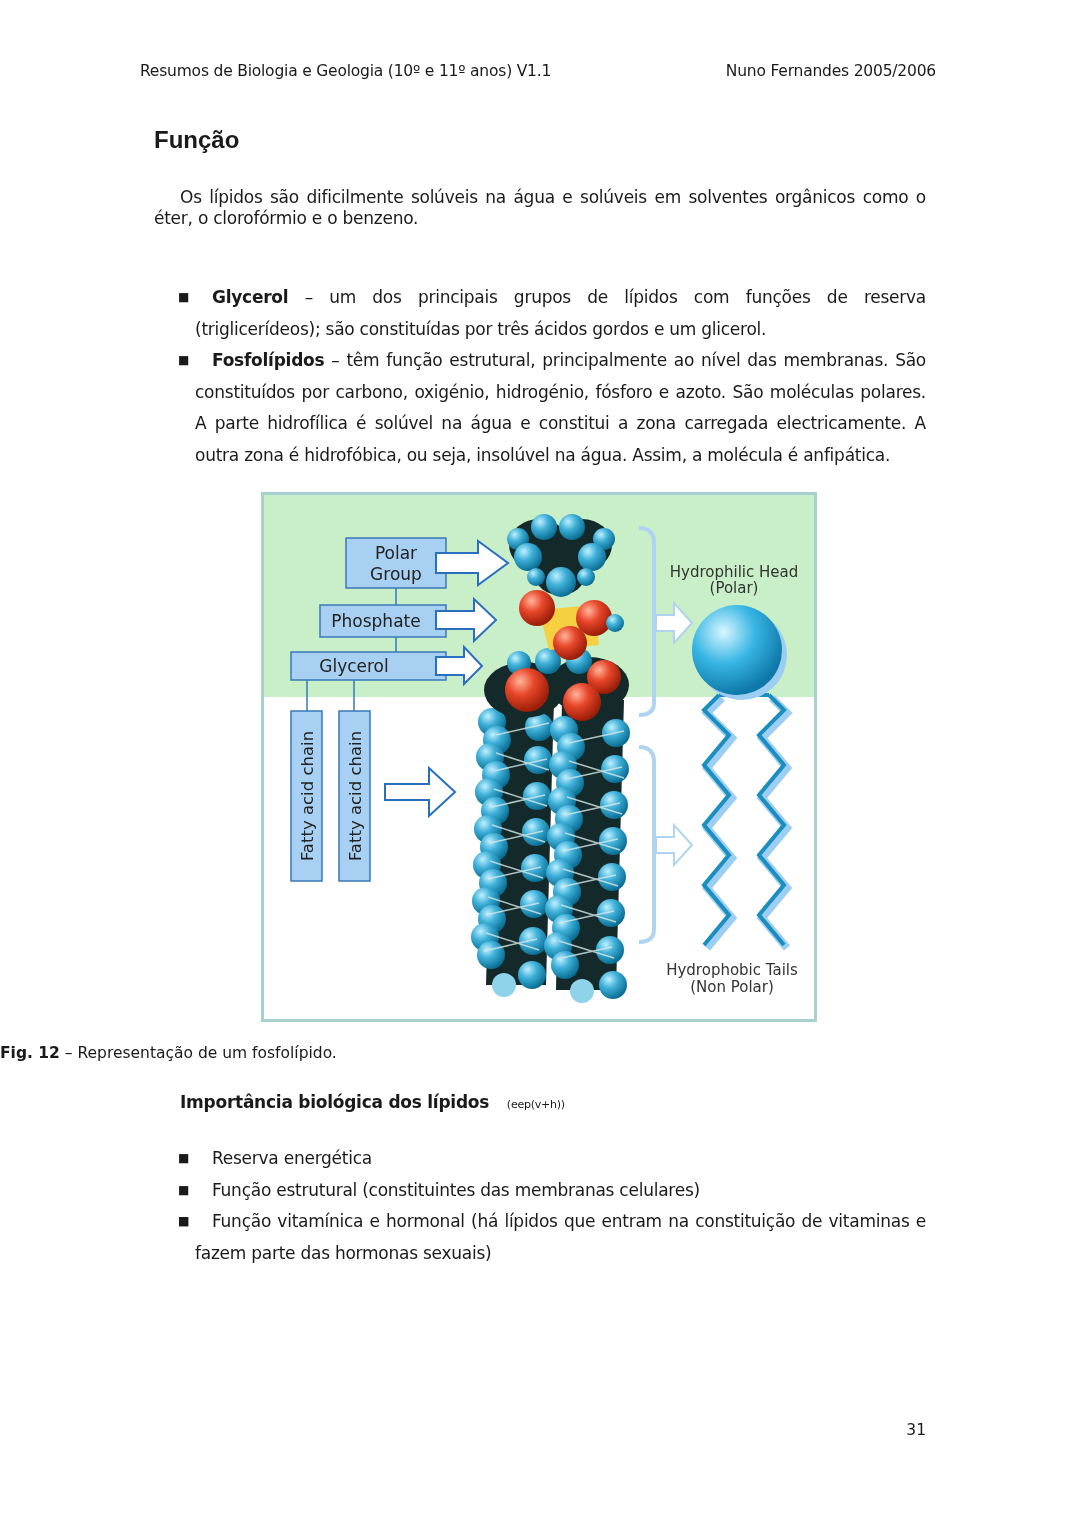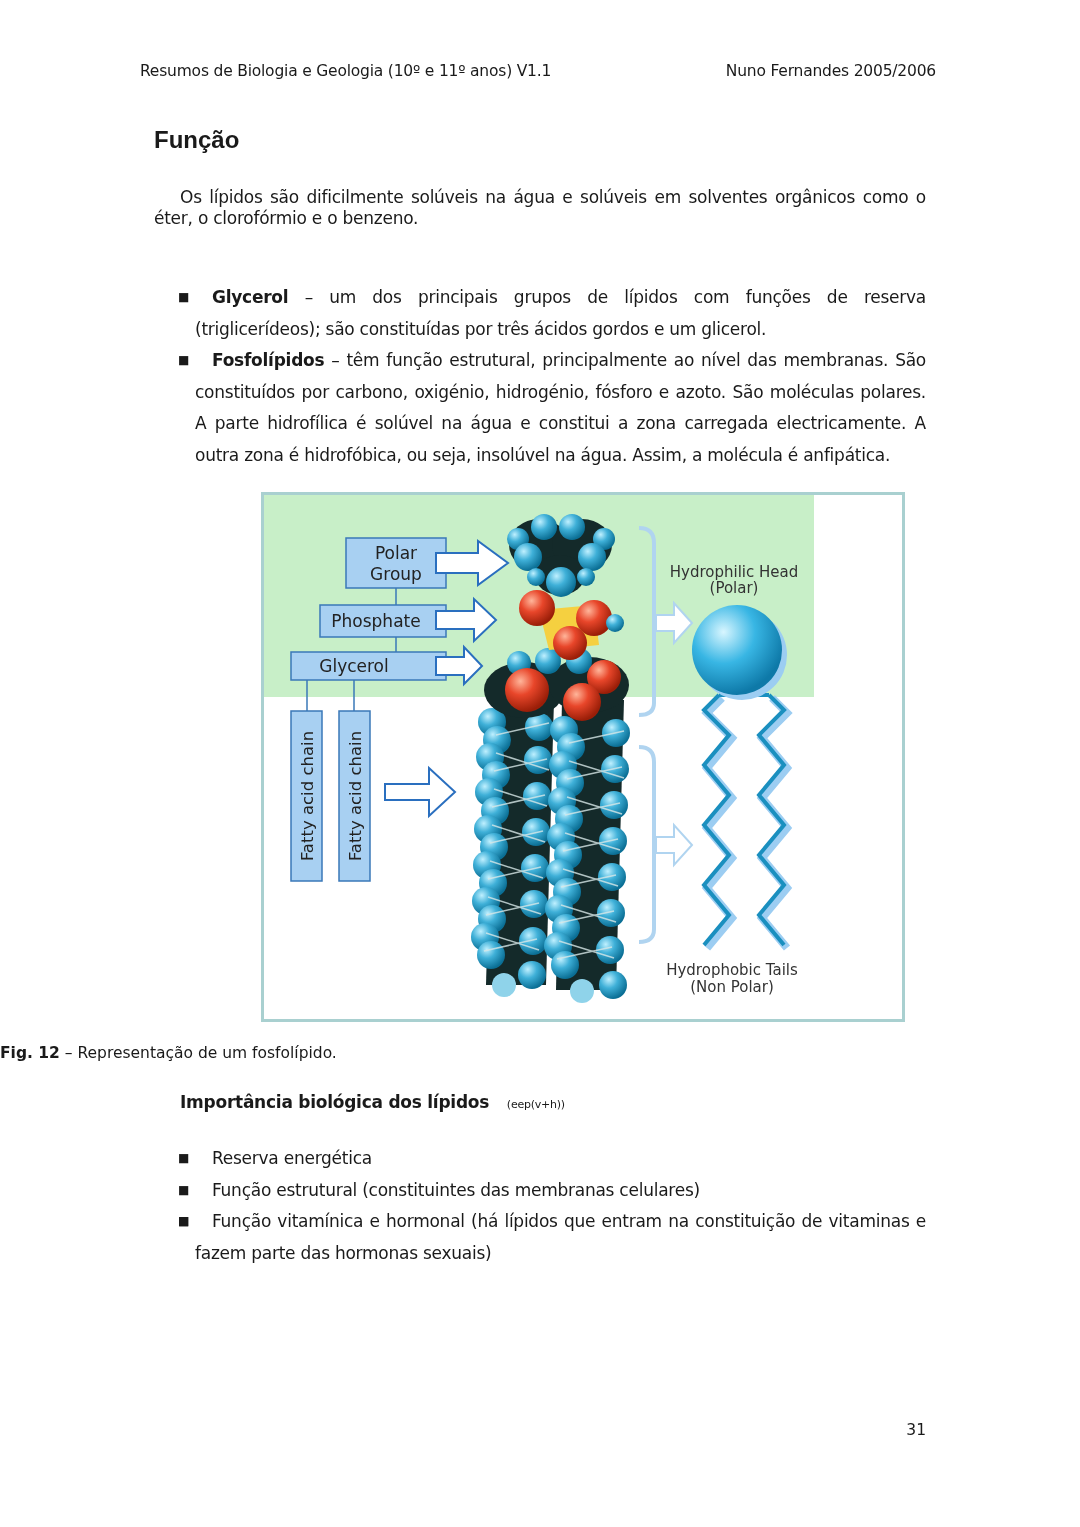--- a/index.html
+++ b/index.html
@@ -10,21 +10,21 @@
   .hdr-left { left: 140px; }
   .hdr-right { right: 144px; }
   .title { left: 154px; top: 126px; font-family: "Liberation Sans", sans-serif; font-weight: bold; font-size: 24px; }
   .para { left: 154px; width: 772px; font-size: 17px; line-height: 21px; text-align: justify; letter-spacing: -0.25px; }
   .intro { top: 187px; text-indent: 26px; }
   ul.blist { list-style: none; margin: 0; padding: 0; position: absolute; left: 178px; width: 748px; }
   ul.blist li { position: relative; font-size: 17px; line-height: 31.5px; text-align: justify; letter-spacing: -0.25px; padding-left: 0; text-indent: 34px; margin-left: 17px; text-indent: 17px; }
   ul.blist li .bullet { position: absolute; left: -17px; top: 0; text-indent: 0; font-size: 12px; }
   .list1 { top: 282px; }
   .list1 li { margin-left: 17px; }
-  .figure { left: 261px; top: 492px; width: 644px; height: 530px; border: 3px solid #a9d0d0; box-sizing: border-box; background: #ffffff; overflow: hidden; }
+  .figure { left: 261px; top: 492px; width: 556px; height: 530px; border: 3px solid #a9d0d0; box-sizing: border-box; background: #ffffff; overflow: hidden; }
   .caption { left: 0; width: 1080px; top: 1044px; text-align: left; font-size: 15.5px; }
   .sub-title { left: 180px; top: 1092px; font-size: 17px; font-weight: bold; letter-spacing: -0.25px; }
   .sub-title small { font-weight: normal; font-size: 11px; margin-left: 12px; }
   .list2 { top: 1143px; }
   .pageno { right: 154px; top: 1421px; font-size: 15.5px; }
   svg text { font-family: "DejaVu Sans", sans-serif; }
 </style>
 </head>
 <body>
 

